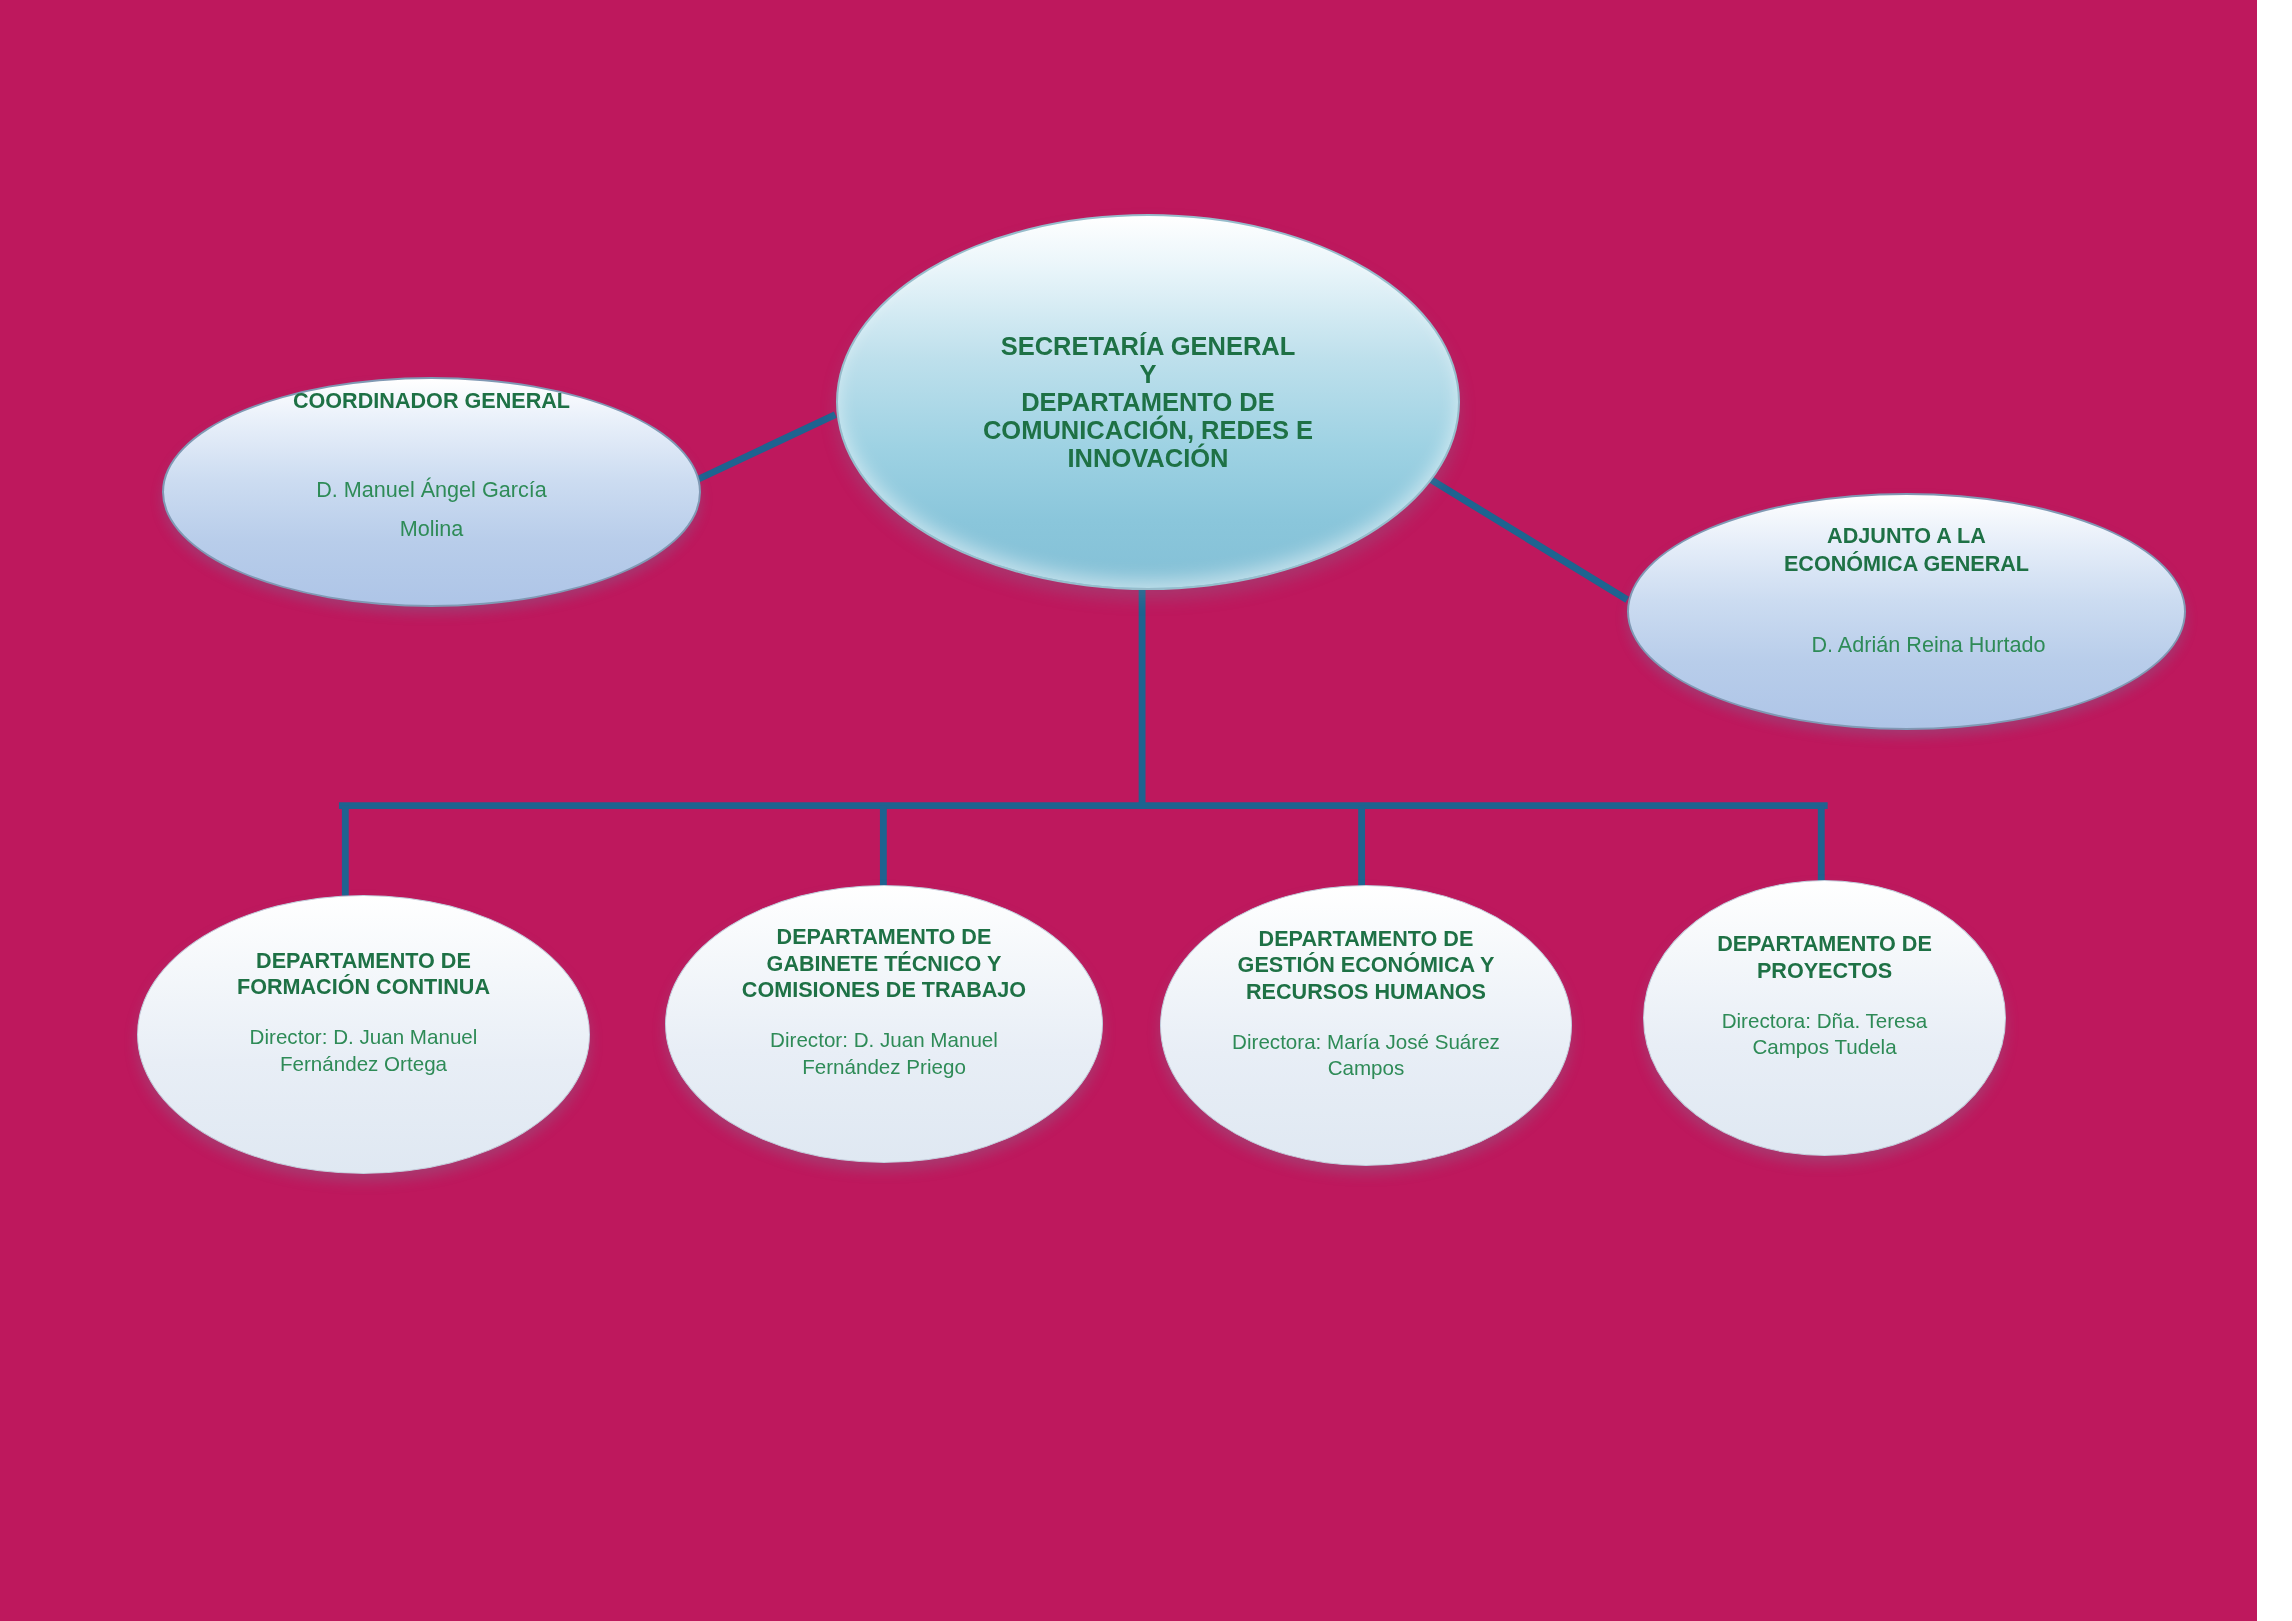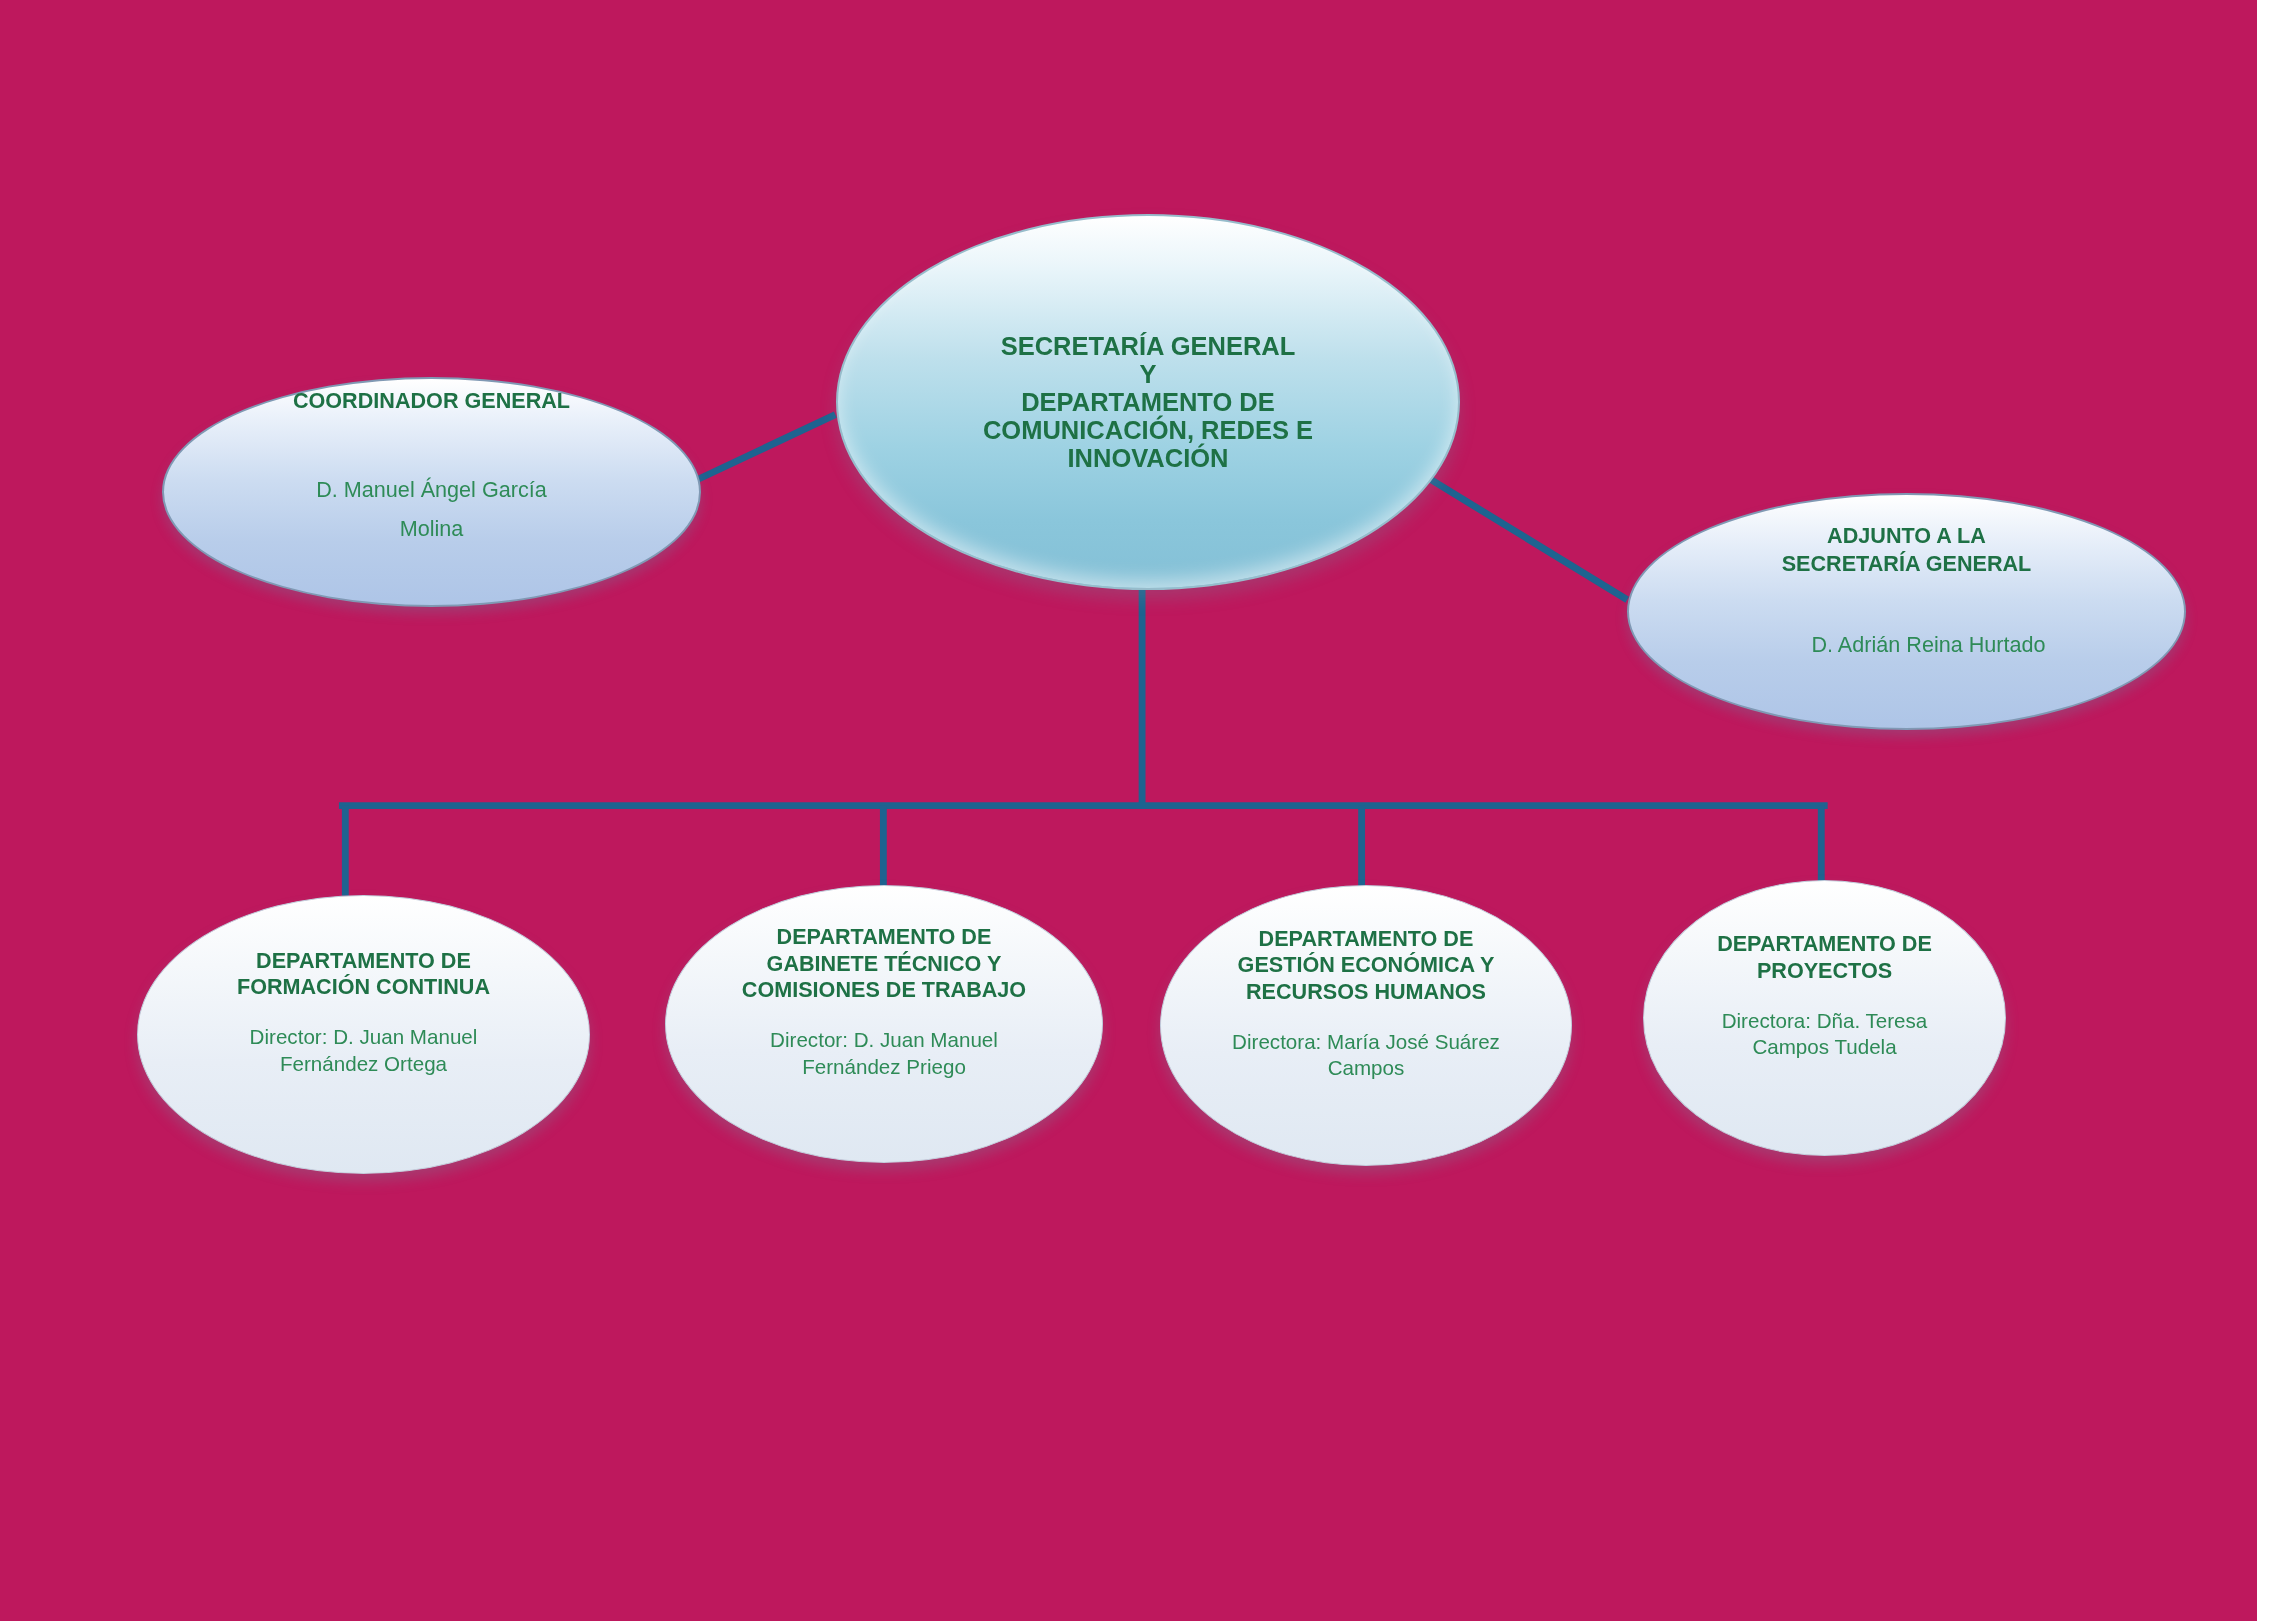--- a/index.html
+++ b/index.html
@@ -113,21 +113,21 @@
   </div>
 
   <div class="node node-side node-coordinador">
     <div class="title">COORDINADOR GENERAL</div>
     <div class="person">D. Manuel Ángel García
 Molina</div>
   </div>
 
   <div class="node node-side node-adjunto">
     <div class="title">ADJUNTO A LA
-SECRETARÍA GENERAL</div>
+ECONÓMICA GENERAL</div>
     <div class="person">D. Adrián Reina Hurtado</div>
   </div>
 
   <div class="node node-dept node-dept-0">
     <div class="title">DEPARTAMENTO DE
 FORMACIÓN CONTINUA</div>
     <div class="person">Director: D. Juan Manuel
 Fernández Ortega</div>
   </div>
 

